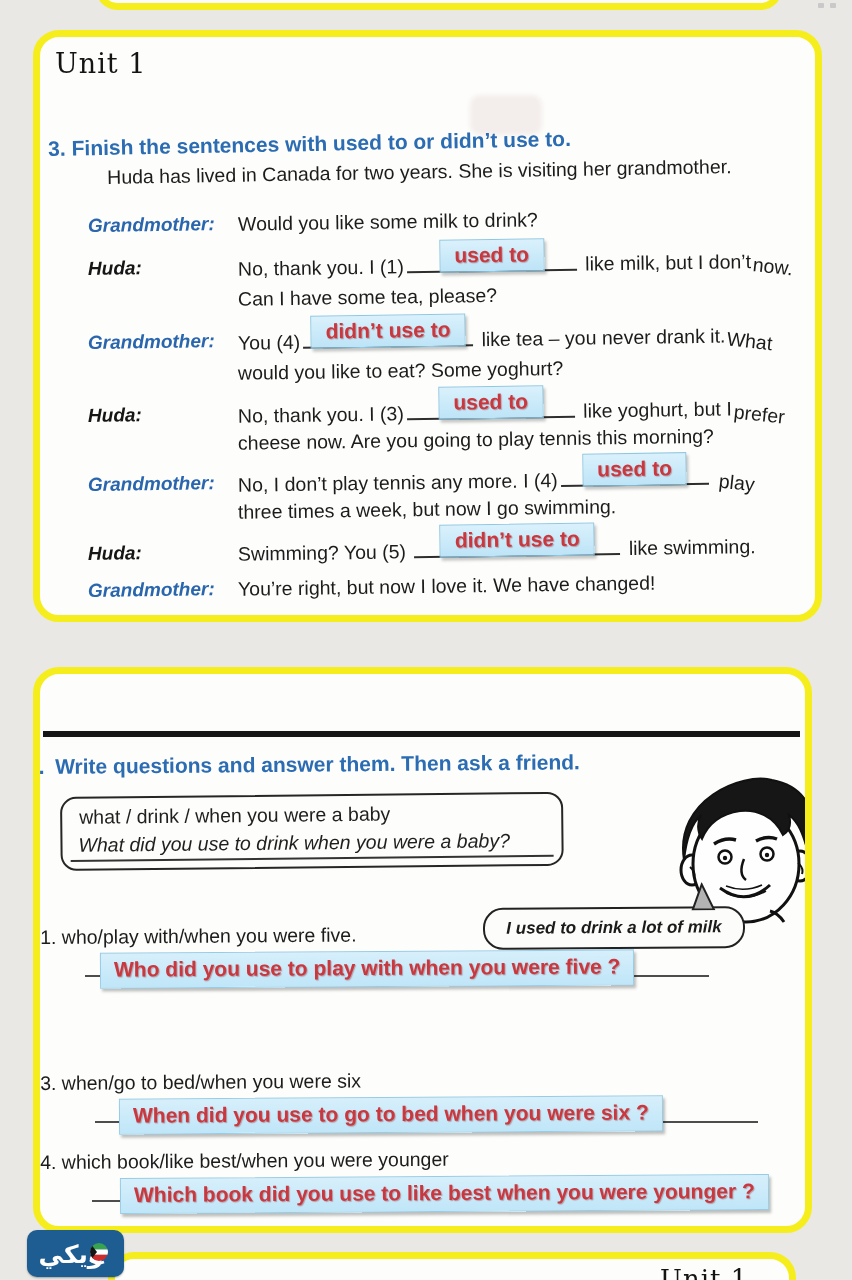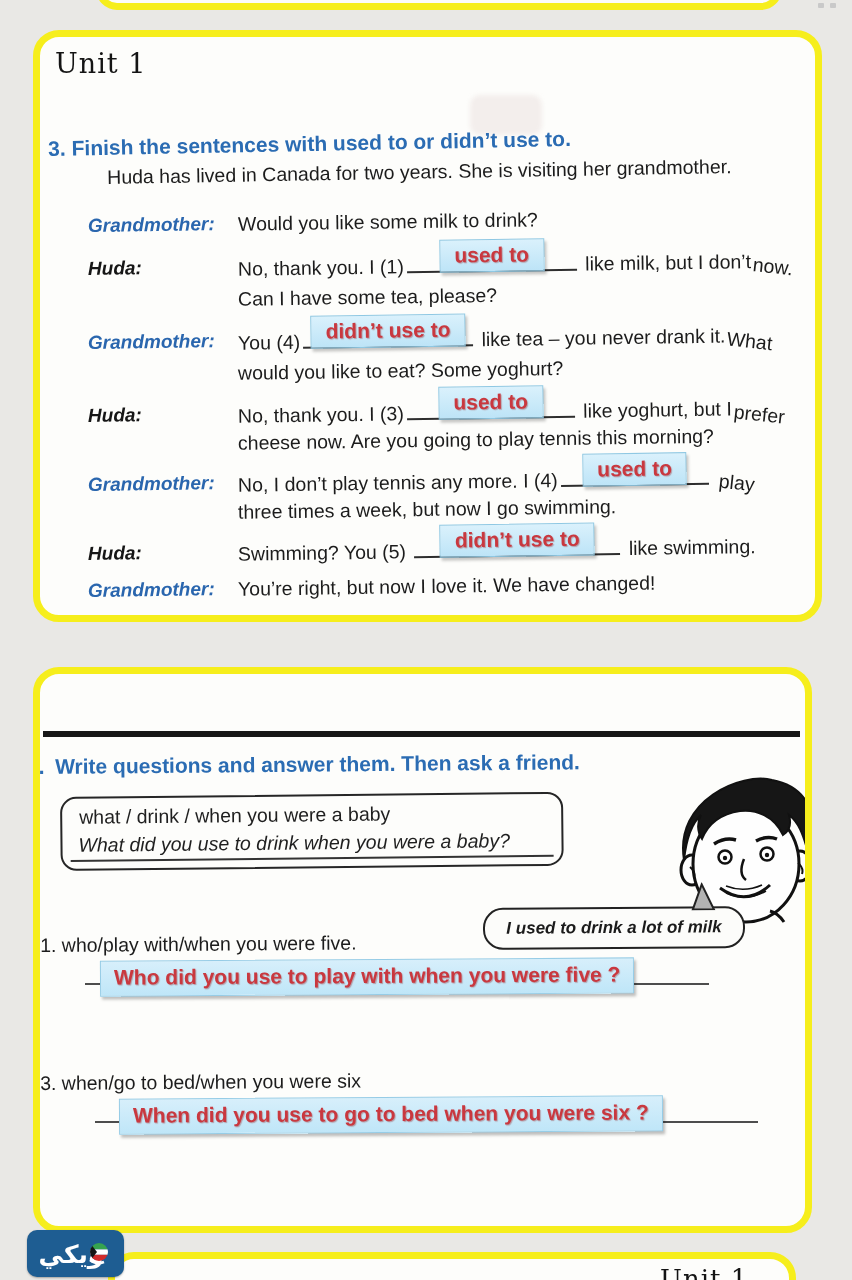--- a/index.html
+++ b/index.html
@@ -235,21 +235,21 @@
     </svg>
   </div>
 
   <div class="bubble">
     <span>I used to drink a lot of milk</span>
     <svg class="pointer" width="28" height="28" viewBox="0 0 28 28">
       <polygon points="4,27 13,2 25,27" fill="#b3b3b3" stroke="#222" stroke-width="2"></polygon>
     </svg>
   </div>
 
-  <div class="qblock" style="top:260px;">
+  <div class="qblock" style="top:252px;">
     <div class="qprompt">
       <span>1.</span>
       <span>who/play with/when you were five.</span>
     </div>
     <div class="arow">
       <div class="dash" style="margin-left:45px;width:15px;"></div>
       <div class="redbox">Who did you use to play with when you were five ?</div>
       <div class="dash" style="width:75px;"></div>
     </div>
   </div>
@@ -260,20 +260,30 @@
       <span>3.</span>
       <span>when/go to bed/when you were six</span>
     </div>
     <div class="arow">
       <div class="dash" style="margin-left:55px;width:24px;"></div>
       <div class="redbox">When did you use to go to bed when you were six ?</div>
       <div class="dash" style="width:95px;"></div>
     </div>
   </div>
 
+  <div class="qblock" style="top:477px;">
+    <div class="qprompt">
+      <span>4.</span>
+      <span>which book/like best/when you were younger</span>
+    </div>
+    <div class="arow">
+      <div class="dash" style="margin-left:52px;width:28px;"></div>
+      <div class="redbox">Which book did you use to like best when you were younger ?</div>
+    </div>
+  </div>
 </div>
 
 <div class="panel" id="box3">
   <div class="unit-label">Unit 1</div>
 </div>
 
 <div class="watermark">
   <svg width="97" height="47" viewBox="0 0 97 47">
     <defs>
       <clipPath id="fc">

